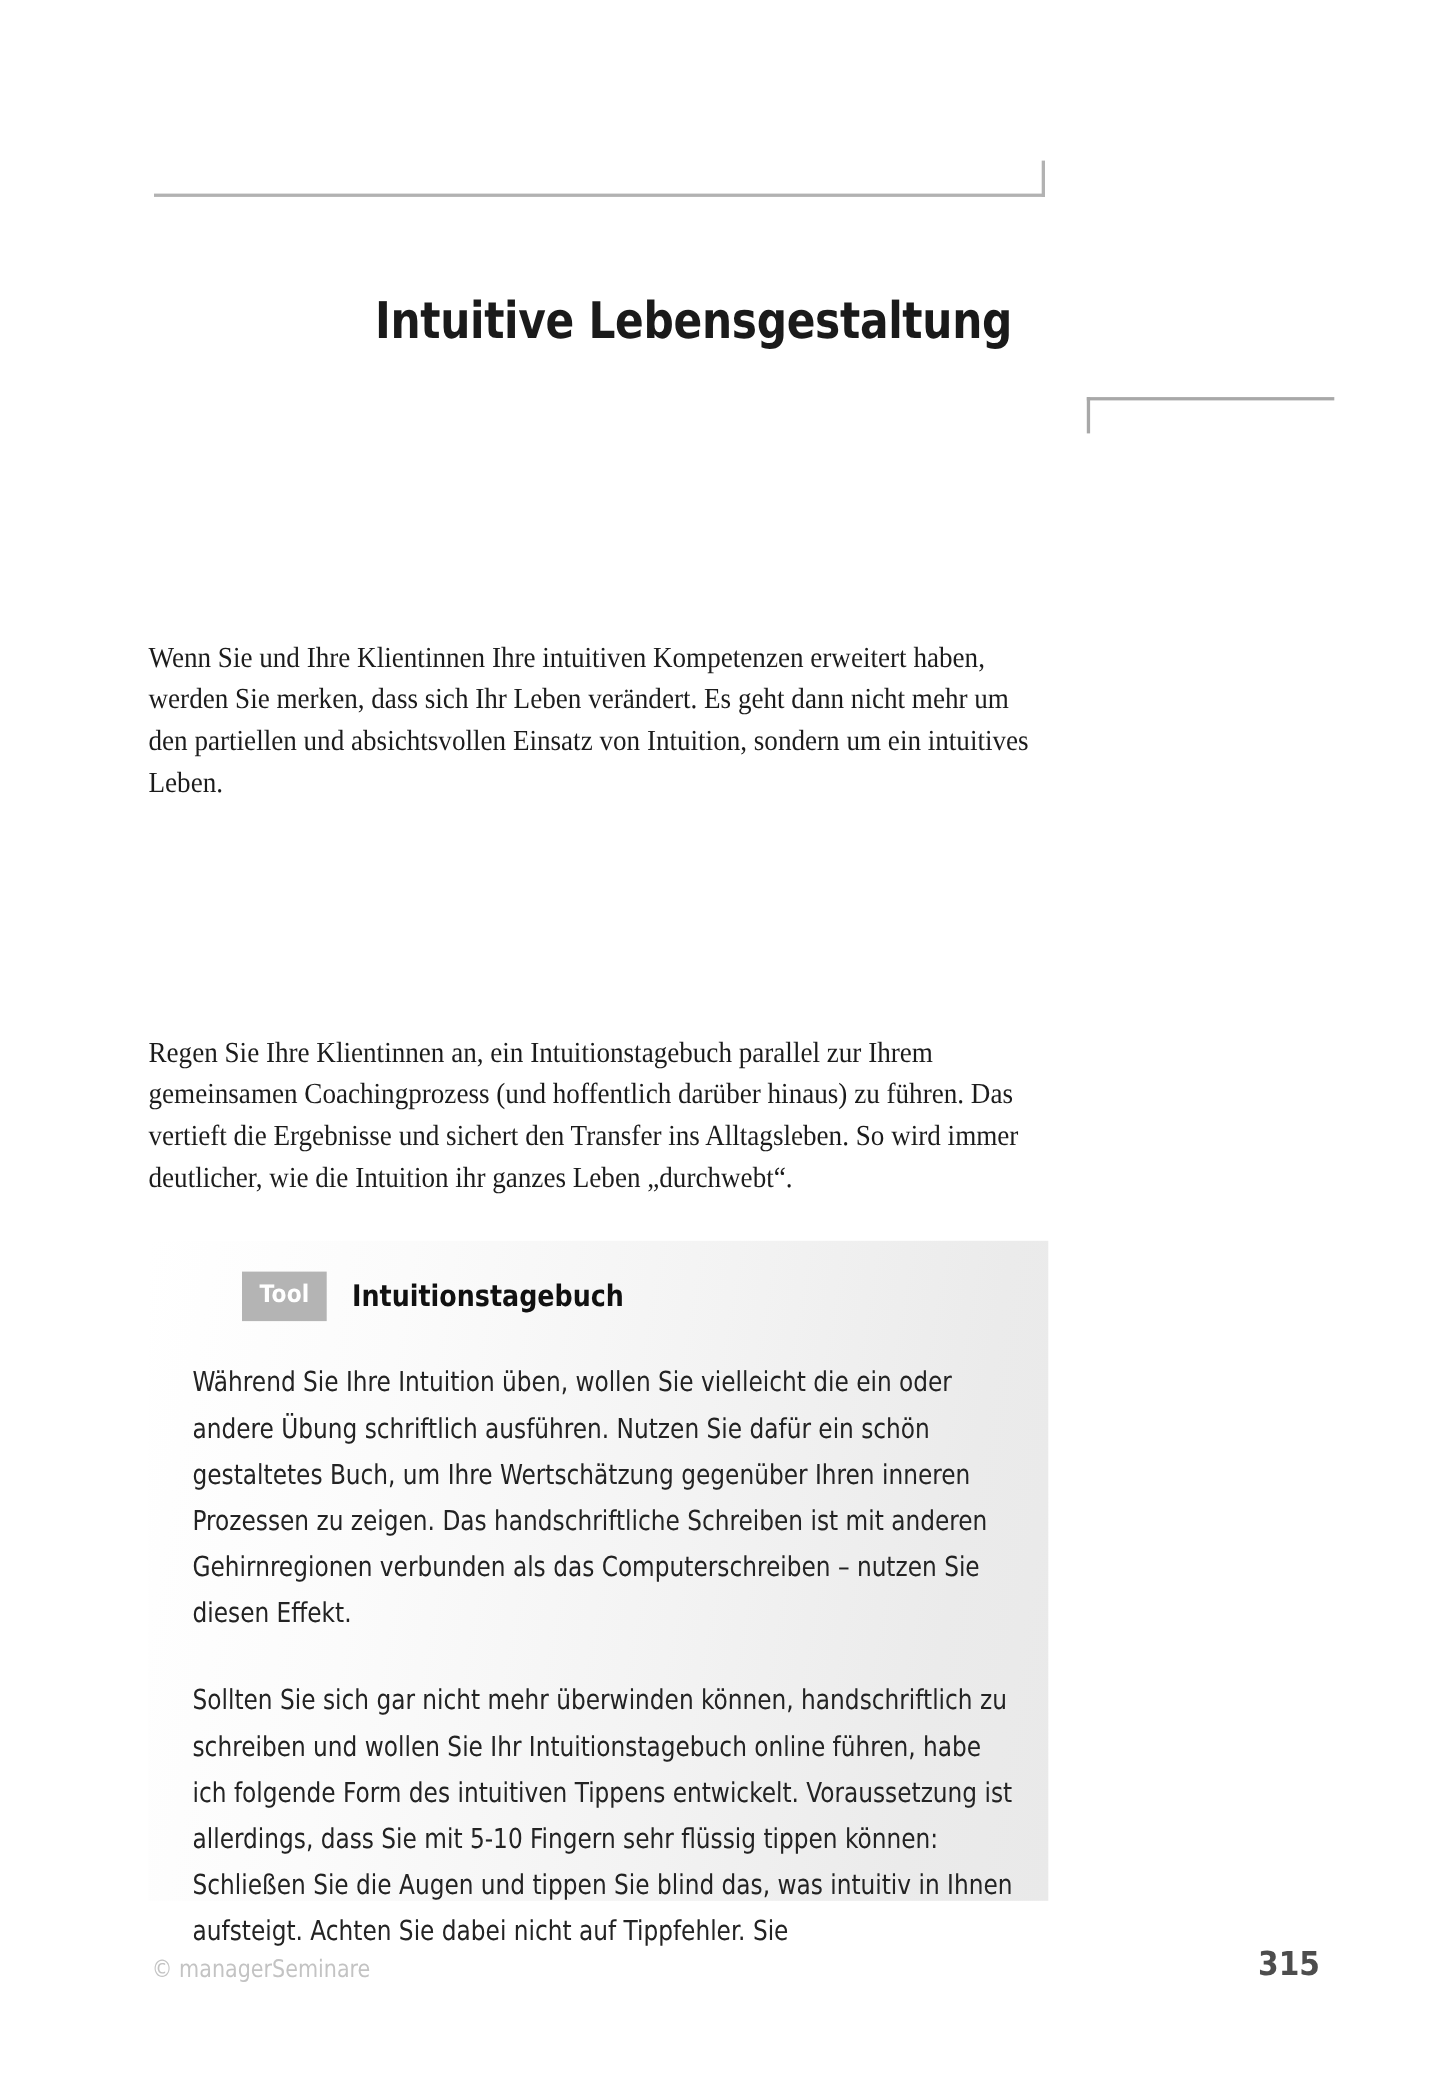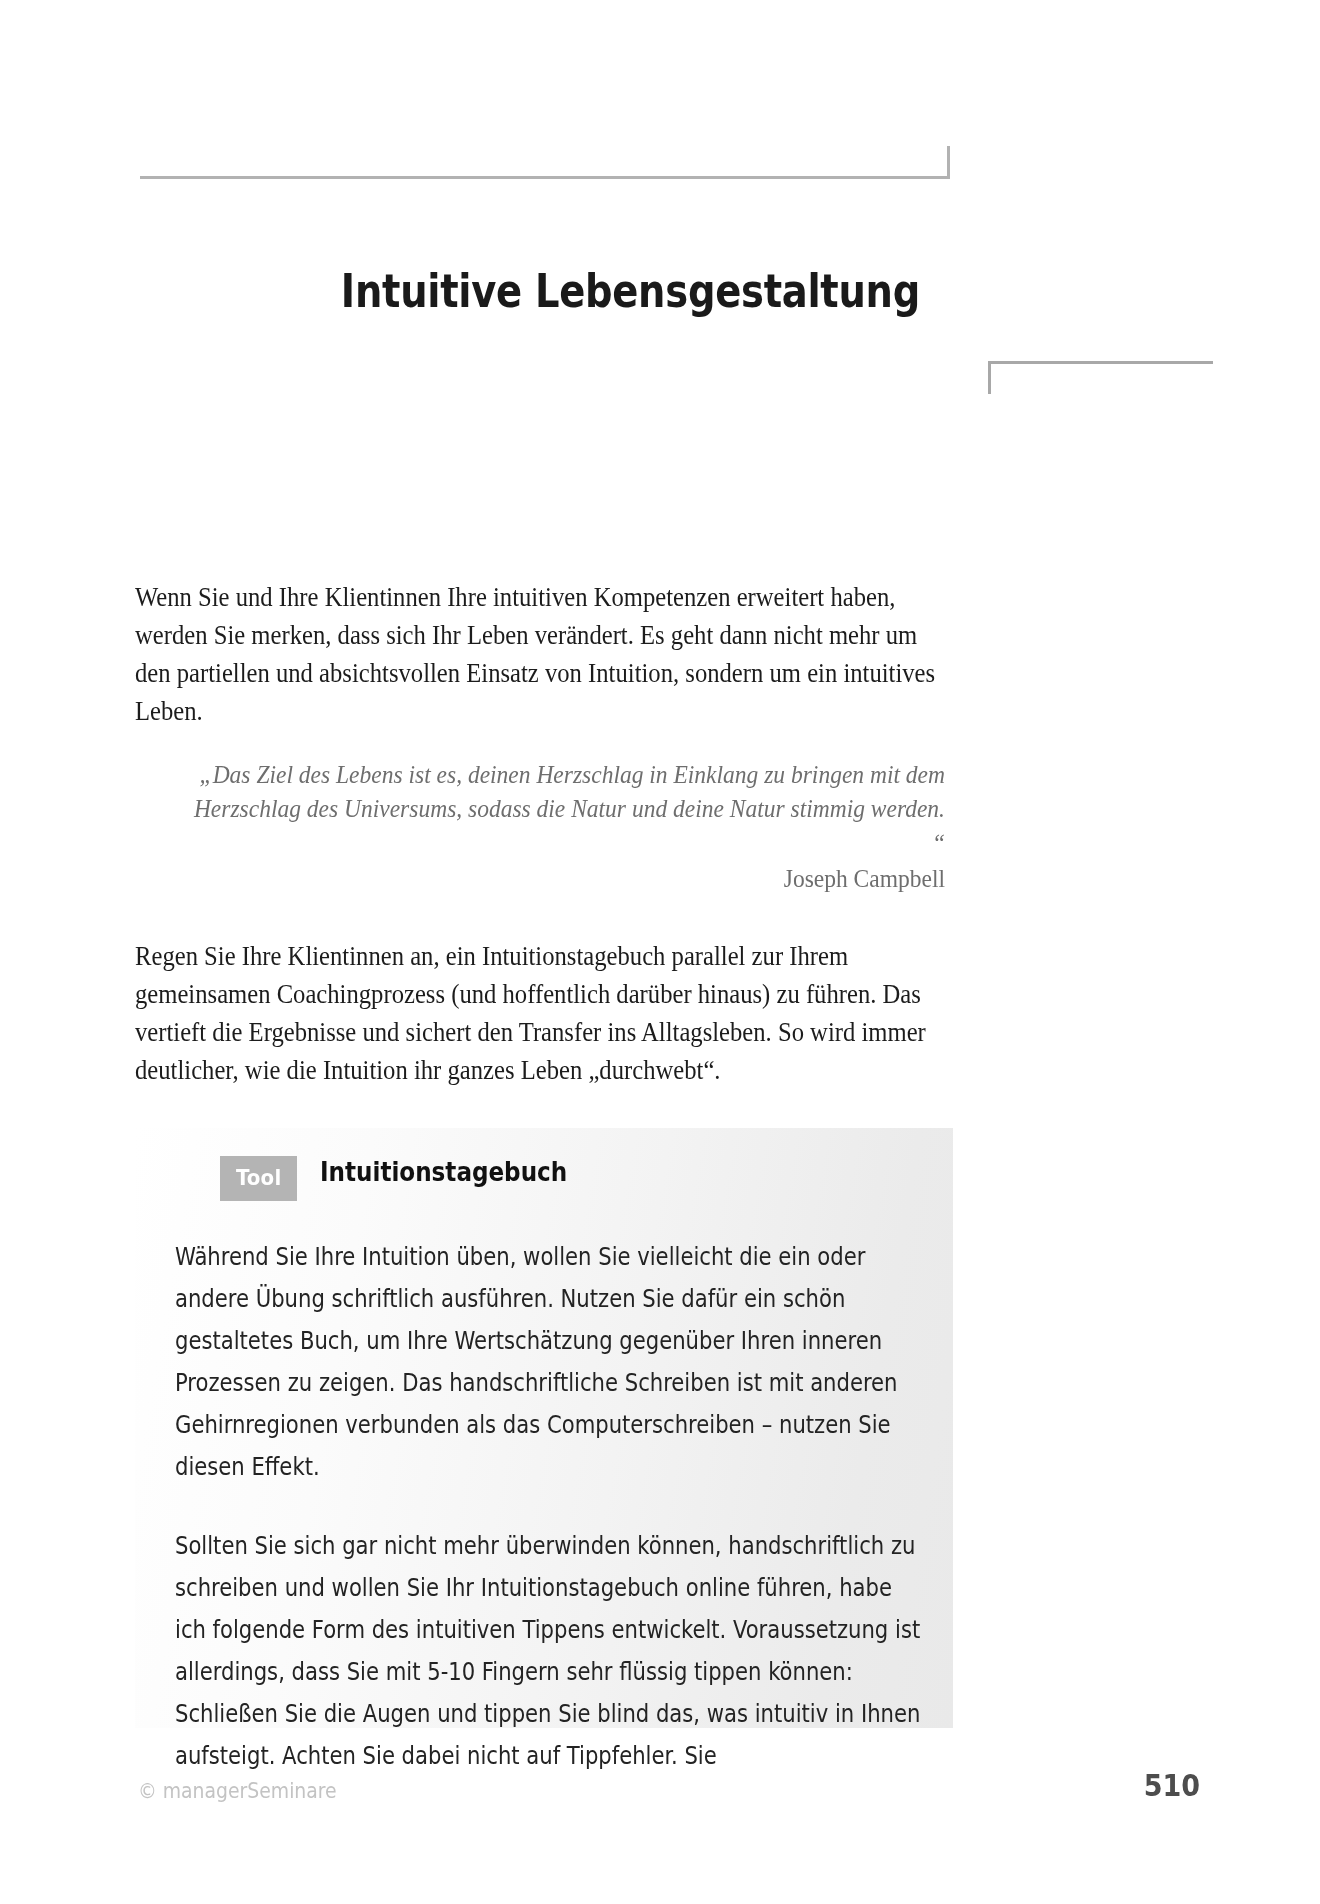--- a/index.html
+++ b/index.html
@@ -128,21 +128,21 @@
     top: 1128px;
     width: 818px;
     height: 600px;
     background: linear-gradient(100deg, #ffffff 0%, #fbfbfb 26%, #f3f3f3 58%, #ebebeb 85%, #e9e9e9 100%);
   }
   .tool-head {
     position: absolute;
     left: 40px;
     top: 28px;
     display: flex;
-    align-items: flex-start;
+    align-items: center;
     padding-left: 45px;
   }
   .tool-badge {
     display: inline-block;
     background: #b4b4b4;
     color: #ffffff;
     font-family: "Liberation Sans Narrow", "DejaVu Sans Condensed", "Liberation Sans", sans-serif;
     font-weight: 700;
     font-size: 22px;
     line-height: 1;
@@ -205,34 +205,30 @@
   <div class="rule-top"></div>
   <div class="rule-top-tick"></div>
 
   <h1 class="page-title">Intuitive Lebensgestaltung</h1>
 
   <div class="rule-second"></div>
   <div class="rule-second-tick"></div>
 
   <div class="col body-para" id="para-1" style="top:578px;">Wenn Sie und Ihre Klientinnen Ihre intuitiven Kompetenzen erweitert haben, werden Sie merken, dass sich Ihr Leben verändert. Es geht dann nicht mehr um den partiellen und absichtsvollen Einsatz von Intuition, sondern um ein intuitives Leben.</div>
 
-  <div class="quote-block">
-    <div class="quote-text">„Das Ziel des Lebens ist es, deinen Herzschlag in Einklang zu bringen mit dem Herzschlag des Universums, sodass die Natur und deine Natur stimmig werden. “</div>
-    <div class="quote-author">Joseph Campbell</div>
-  </div>
 
   <div class="col body-para" id="para-2" style="top:937px;">Regen Sie Ihre Klientinnen an, ein Intuitionstagebuch parallel zur Ihrem gemeinsamen Coachingprozess (und hoffentlich darüber hinaus) zu führen. Das vertieft die Ergebnisse und sichert den Transfer ins Alltagsleben. So wird immer deutlicher, wie die Intuition ihr ganzes Leben „durchwebt“.</div>
 
   <div class="tool-box">
     <div class="tool-head">
       <span class="tool-badge">Tool</span>
       <span class="tool-title">Intuitionstagebuch</span>
     </div>
     <div class="tool-body">
       <div class="tool-para">Während Sie Ihre Intuition üben, wollen Sie vielleicht die ein oder andere Übung schriftlich ausführen. Nutzen Sie dafür ein schön gestaltetes Buch, um Ihre Wertschätzung gegenüber Ihren inneren Prozessen zu zeigen. Das handschriftliche Schreiben ist mit anderen Gehirnregionen verbunden als das Computerschreiben – nutzen Sie diesen Effekt.</div>
       <div class="tool-para">Sollten Sie sich gar nicht mehr überwinden können, handschriftlich zu schreiben und wollen Sie Ihr Intuitionstagebuch online führen, habe ich folgende Form des intuitiven Tippens entwickelt. Voraussetzung ist allerdings, dass Sie mit 5-10 Fingern sehr flüssig tippen können: Schließen Sie die Augen und tippen Sie blind das, was intuitiv in Ihnen aufsteigt. Achten Sie dabei nicht auf Tippfehler. Sie</div>
     </div>
   </div>
 
   <div class="footer-copy">© managerSeminare</div>
-  <div class="footer-page">510</div>
+  <div class="footer-page">315</div>
 
 </div>
 
 </body></html>

